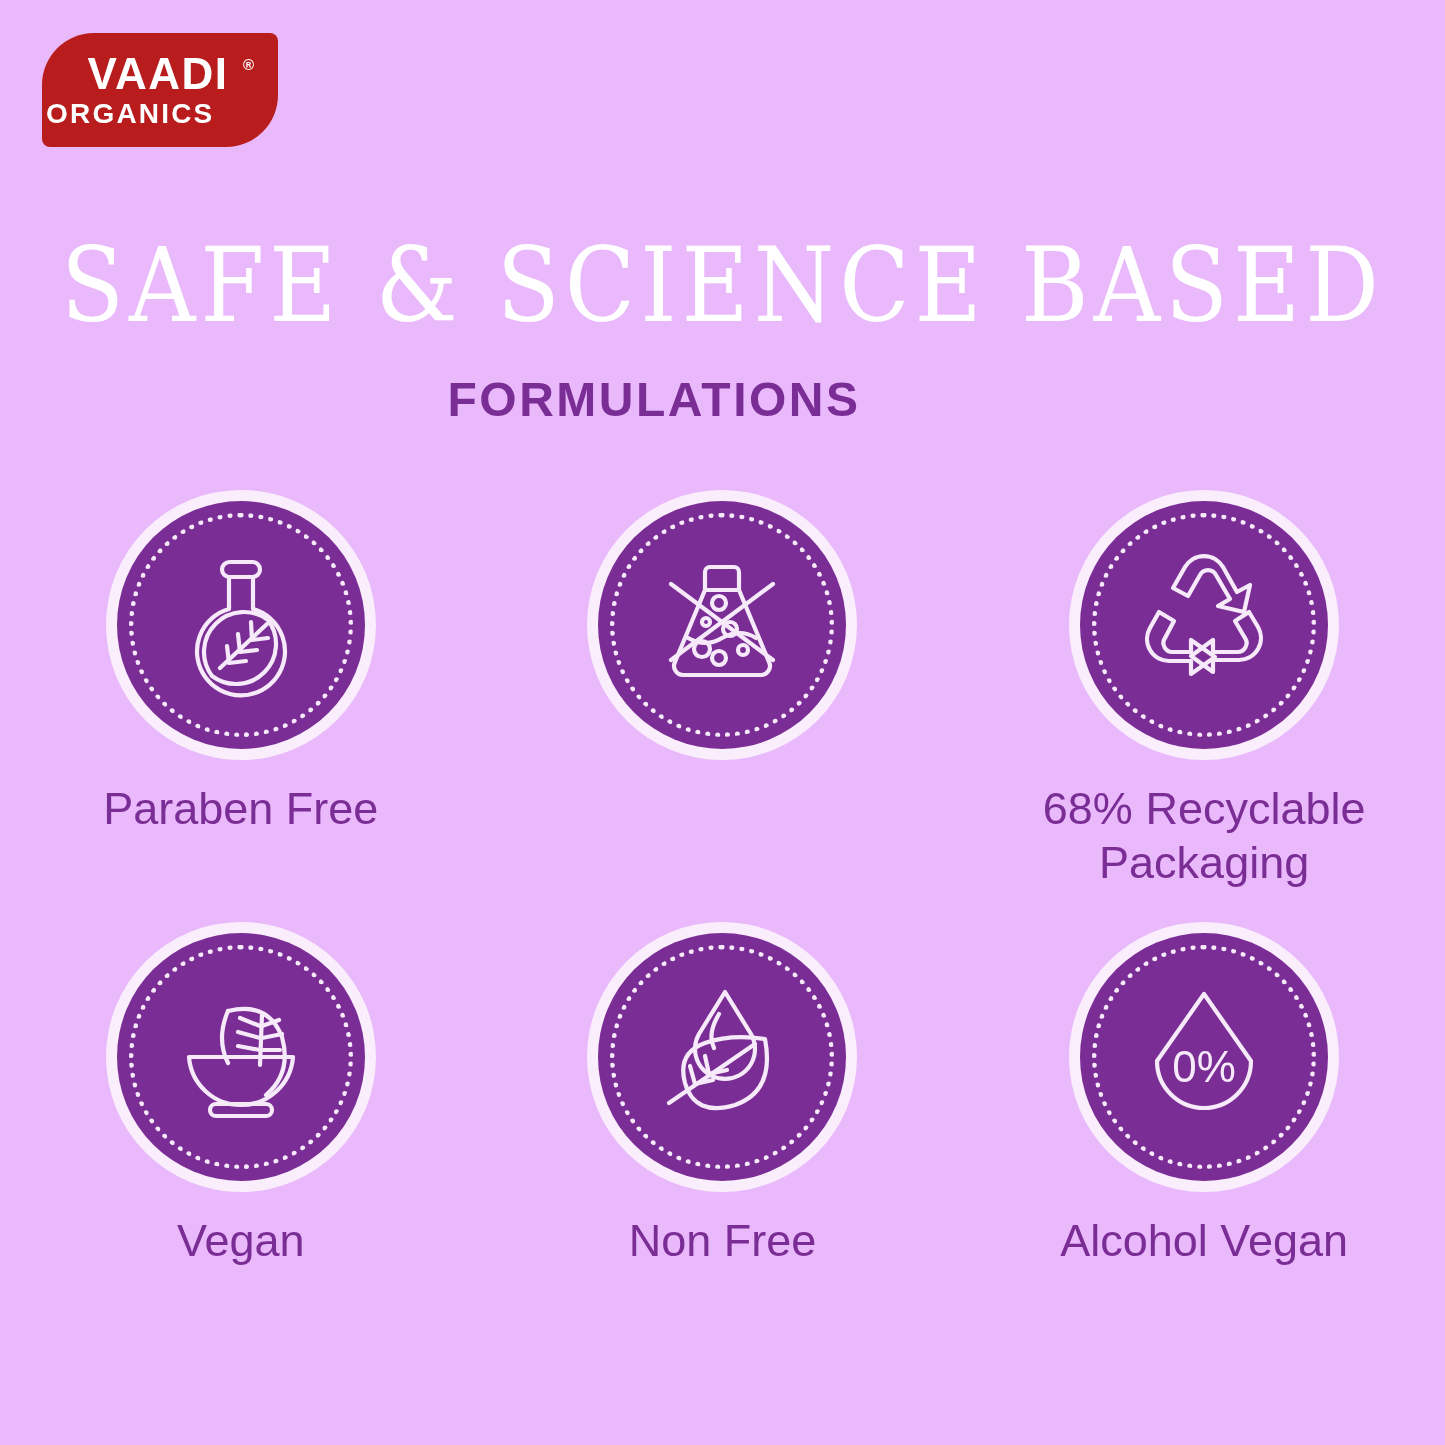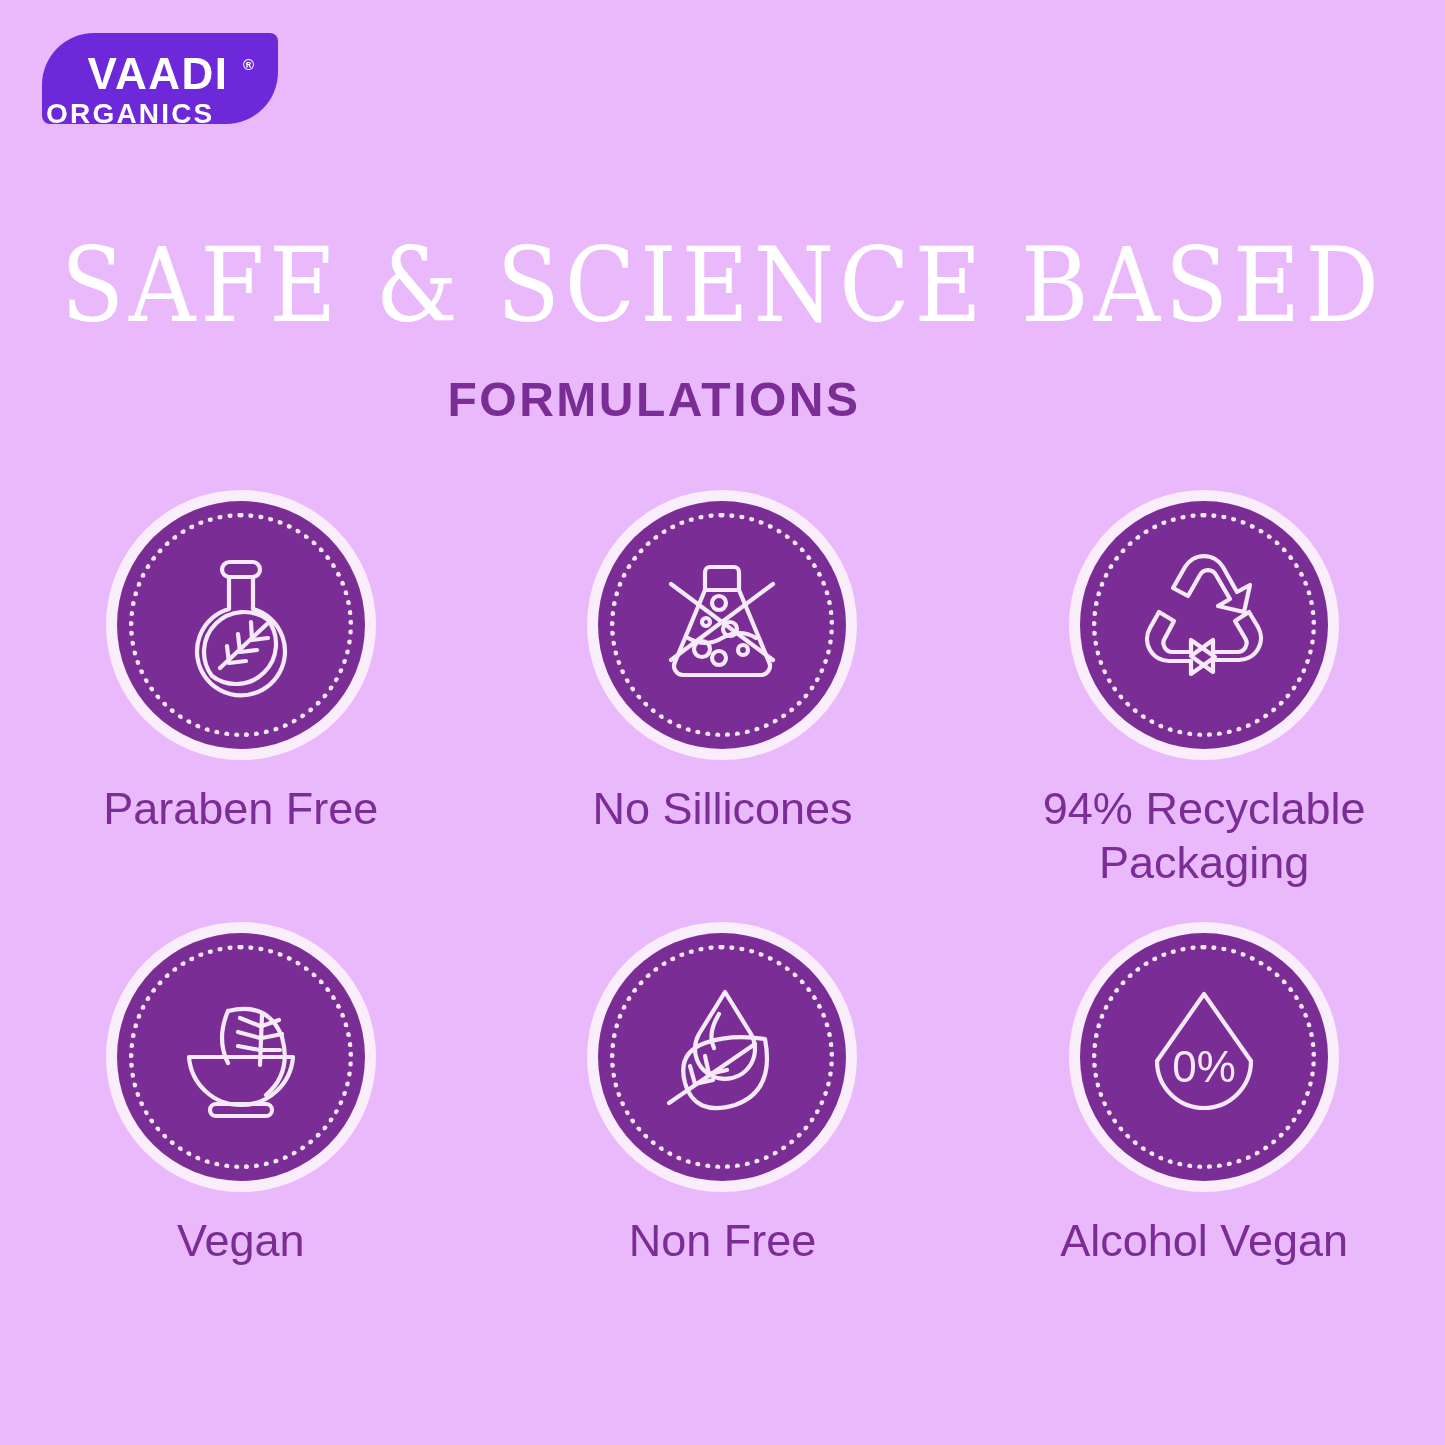--- a/index.html
+++ b/index.html
@@ -14,22 +14,22 @@
     overflow: hidden;
     position: relative;
   }
 
   
   .logo-badge {
     position: absolute;
     left: 42px;
     top: 33px;
     width: 236px;
-    height: 91px;
-    background: #6d28d9;
+    height: 114px;
+    background: #b91c1c;
     border-radius: 52px 8px 52px 8px;
     box-sizing: border-box;
     padding: 18px 12px 0 0;
   }
   .logo-line1 {
     position: relative;
     display: block;
     color: #ffffff;
     font-family: "Liberation Sans", sans-serif;
     font-weight: 700;
@@ -209,40 +209,39 @@
             <circle cx="83" cy="79" r="7"></circle>
             <circle cx="55" cy="99" r="8"></circle>
             <circle cx="72" cy="108" r="7"></circle>
             <circle cx="96" cy="100" r="5"></circle>
             <path d="M24 34 L126 110"></path>
             <path d="M126 34 L24 110"></path>
           </svg>
         </span>
       </div>
     </div>
-    <div class="badge-label">No Sillicones</div>
   </div>
 
   <div class="badge">
     <div class="badge-disc">
       <div class="badge-inner">
         <div class="dotted-ring"></div>
         <span class="badge-icon">
           <svg viewBox="0 0 150 150" fill="none" stroke="#f6e9f9" stroke-width="4.2" stroke-linecap="round" stroke-linejoin="round">
 
             <path d="M44 38 L56 17 a22 22 0 0 1 38 0 L108 42 L121 35 L115 62 L89 56 L101 49 L87 25 a9 9 0 0 0 -16 0 L59 46 Z"></path>
 
             <path d="M120 62 L129 77 a22 22 0 0 1 -19 33 H84 V122 L62 106 L84 90 V102 H108 a9 9 0 0 0 8 -14 L106 71 Z"></path>
 
             <path d="M30 62 L21 78 a22 22 0 0 0 19 33 H62 V124 L86 107 L62 90 V102 H44 a9 9 0 0 1 -8 -14 L45 71 Z"></path>
           </svg>
         </span>
       </div>
     </div>
-    <div class="badge-label">94% Recyclable
+    <div class="badge-label">68% Recyclable
 Packaging</div>
   </div>
 
   <div class="badge">
     <div class="badge-disc">
       <div class="badge-inner">
         <div class="dotted-ring"></div>
         <span class="badge-icon">
           <svg viewBox="0 0 150 150" fill="none" stroke="#f6e9f9" stroke-width="4.2" stroke-linecap="round" stroke-linejoin="round">
 

